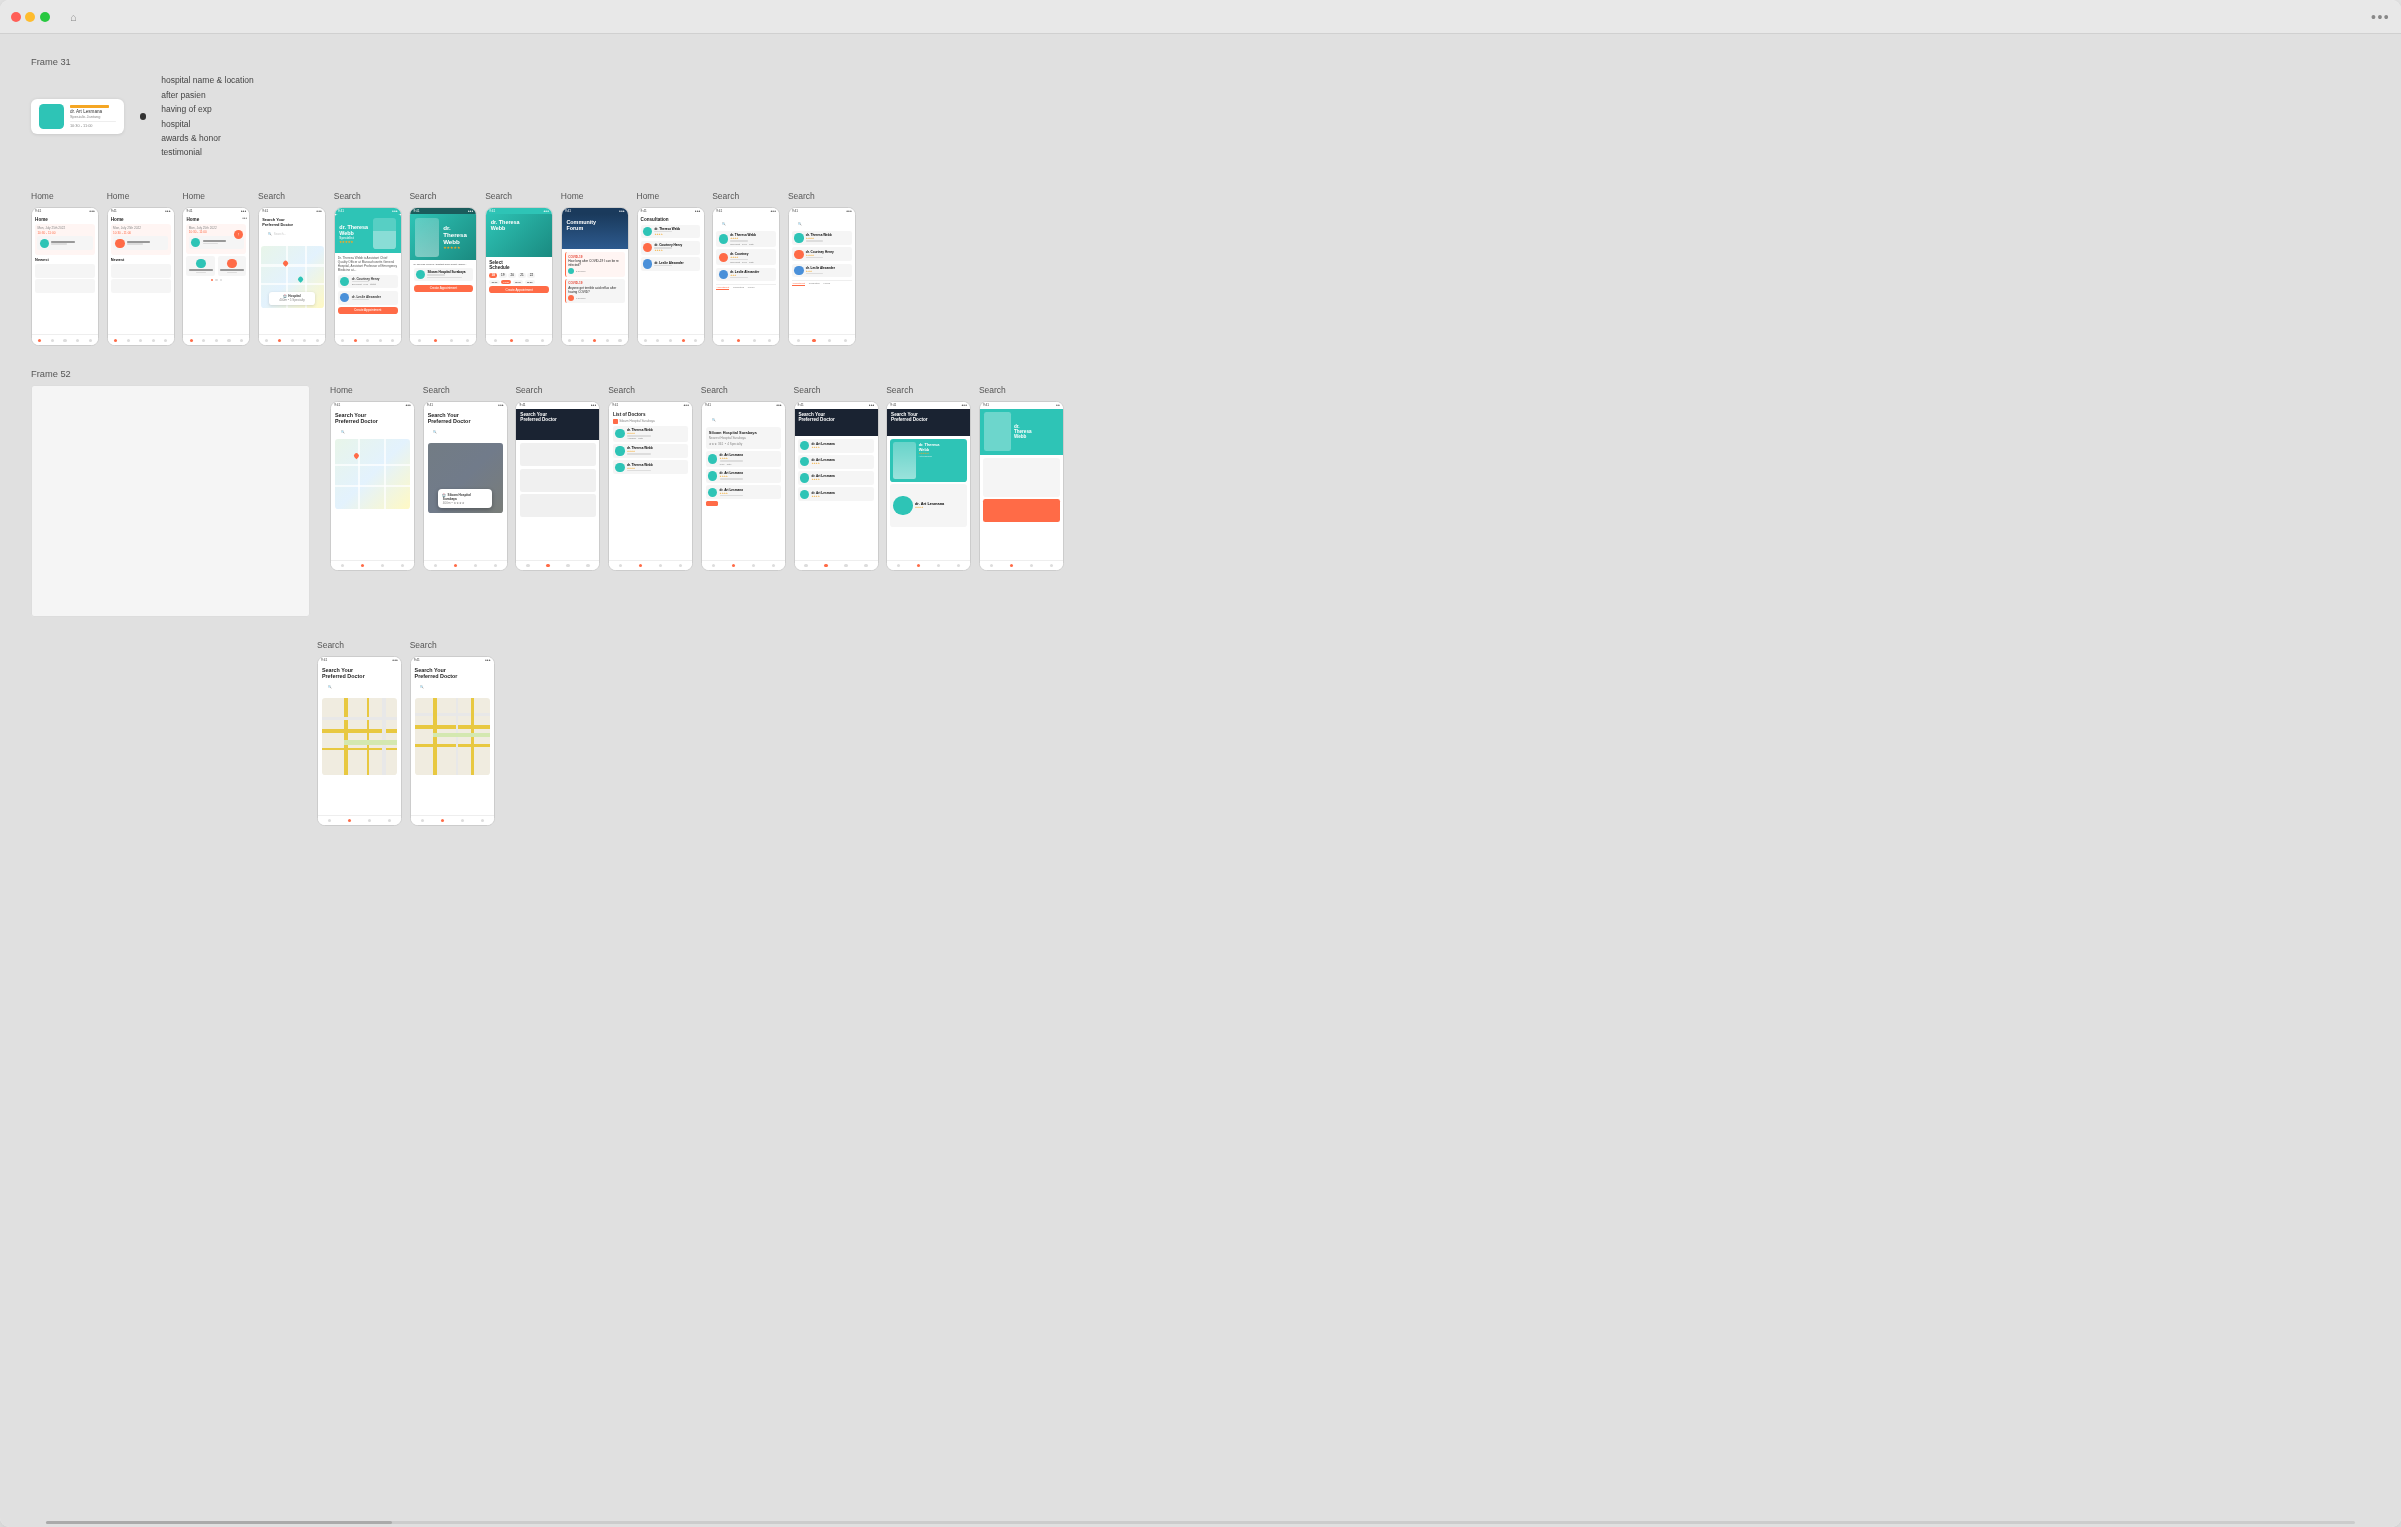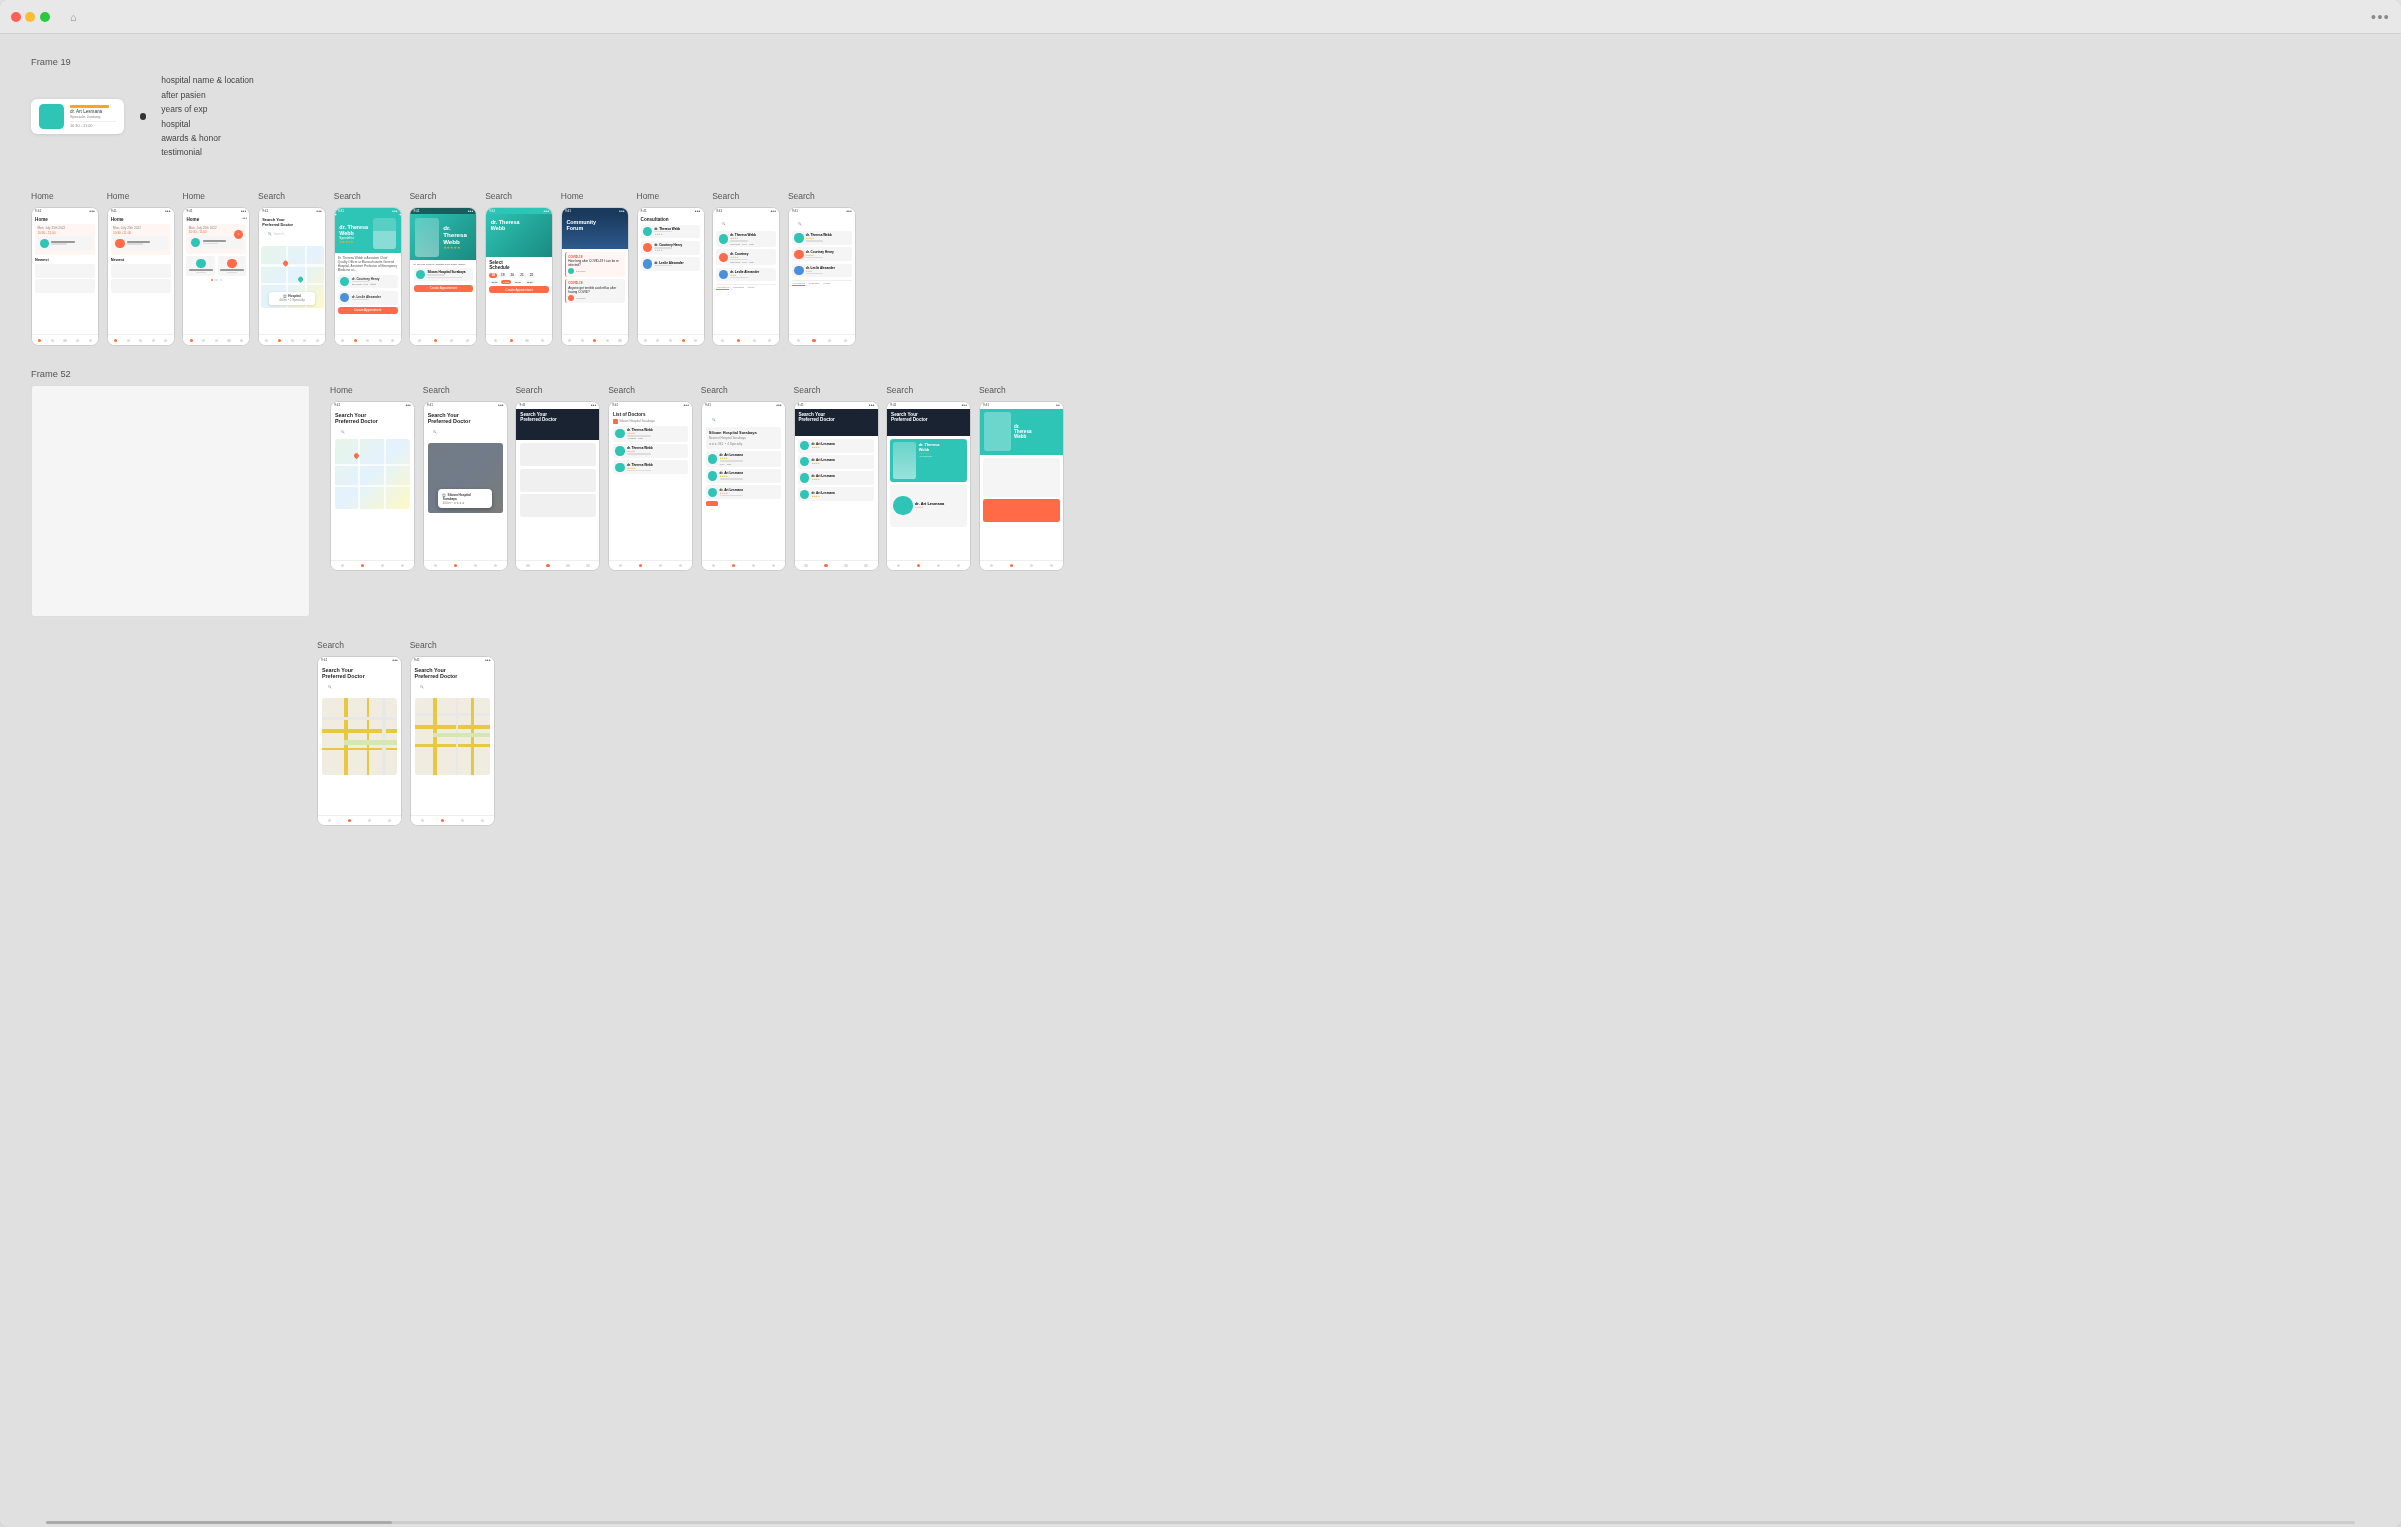--- a/index.html
+++ b/index.html
@@ -373,39 +373,39 @@
       <div class="traffic-light tl-green"></div>
     </div>
     <div class="home-btn">⌂</div>
     <div class="more-btn">•••</div>
   </div>
 
   <div class="canvas-area">
     <div class="canvas-content">
 
       <div class="frame24-area">
-        <div class="frame-label">Frame 19</div>
+        <div class="frame-label">Frame 31</div>
         <div class="frame24-content">
 
           <div class="frame24-card">
             <div style="width:25px;height:25px;background:#2ec4b6;border-radius:4.6px;flex-shrink:0;"></div>
             <div style="flex:1;">
               <div style="height:2.3px;background:#f5a623;border-radius:0.8px;margin-bottom:1.5px;width:39px;"></div>
               <div style="font-size:4.6px;color:#333;">dr. Art Lesmana</div>
               <div style="font-size:3.9px;color:#888;">Spesialis Jantung</div>
               <div style="height:1.5px;background:#eee;border-radius:0.8px;margin-top:1.5px;"></div>
               <div style="font-size:3.9px;color:#888;margin-top:0.8px;">10:30 - 11:00</div>
             </div>
           </div>
           <div class="frame24-dot"></div>
 
           <div class="annotation-text">
             <div>hospital name &amp; location</div>
             <div>after pasien</div>
-            <div>years of exp</div>
+            <div>having of exp</div>
             <div>hospital</div>
             <div>awards &amp; honor</div>
             <div>testimonial</div>
           </div>
         </div>
       </div>
 
       <div style="margin-bottom: 15.5px;">
         <div class="phone-row">
 

